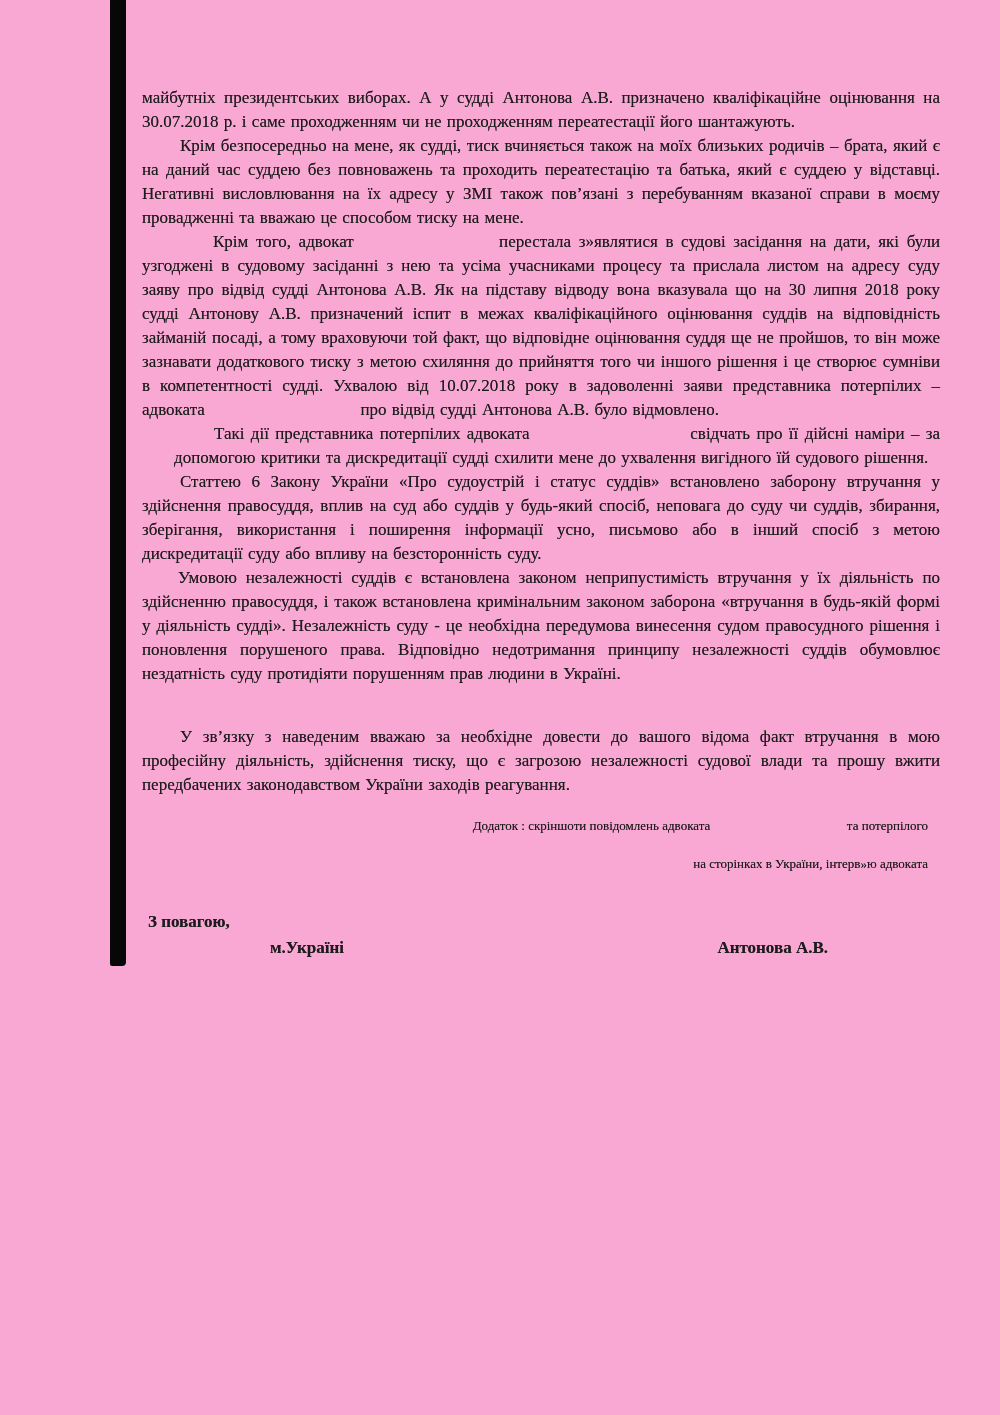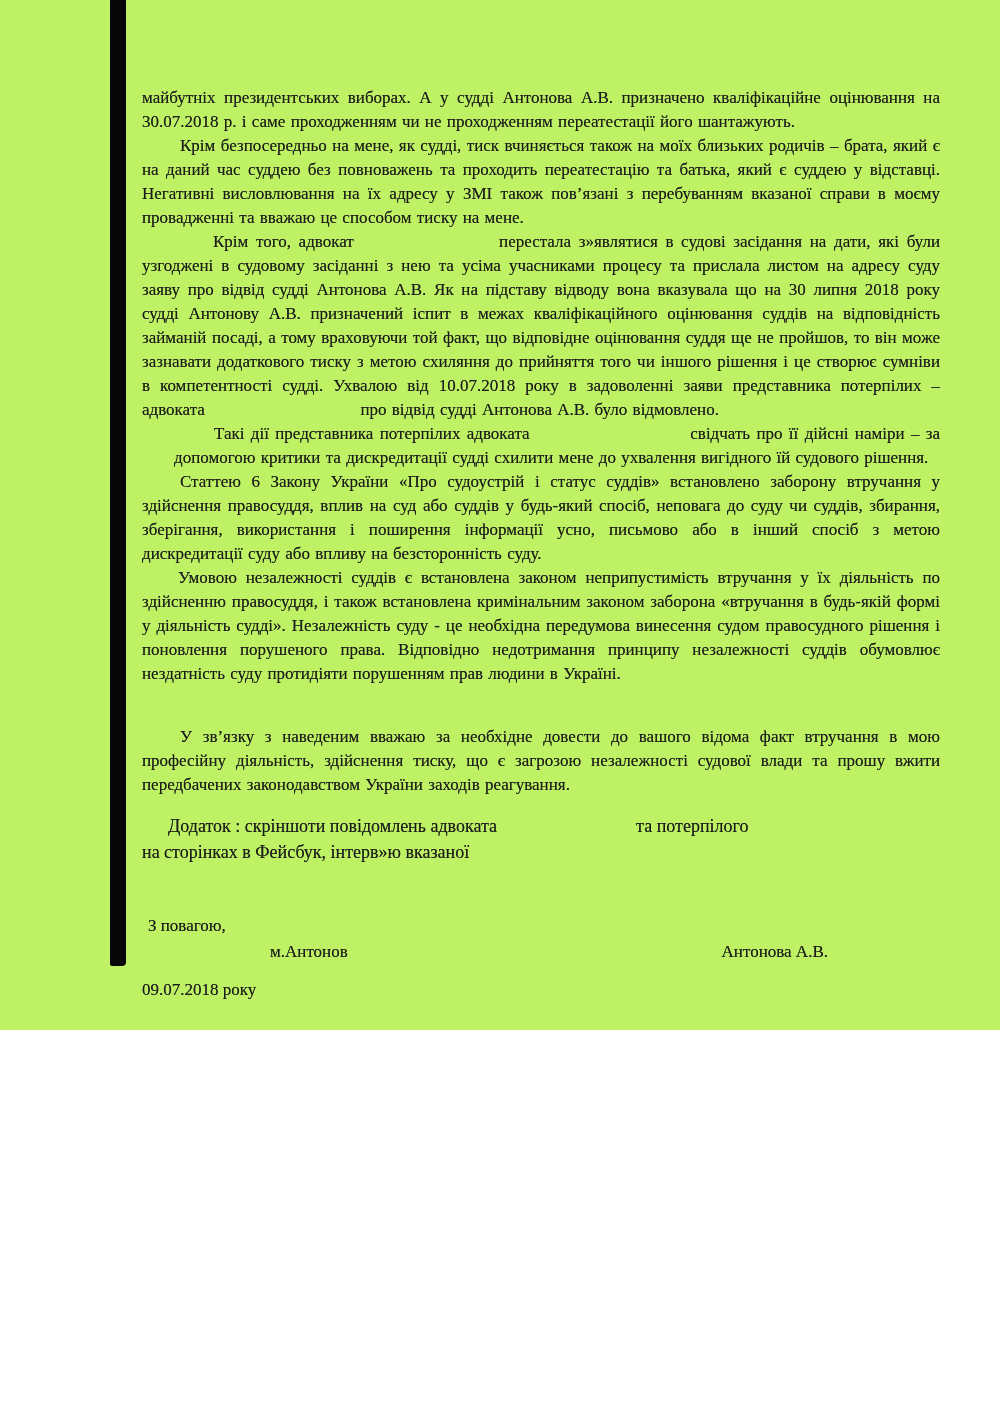--- a/index.html
+++ b/index.html
@@ -3,22 +3,22 @@
 <meta charset="utf-8">
 <style>
   html, body {
     margin: 0;
     padding: 0;
     background: #ffffff;
   }
   .page {
     position: relative;
     width: 1000px;
-    height: 1030px;
-    background: #bef264;
+    height: 1415px;
+    background: #f9a8d4;
     overflow: hidden;
     font-family: "Liberation Serif", "DejaVu Serif", serif;
     color: #1c1c1c;
   }
   
   .scan-bar {
     position: absolute;
     left: 110px;
     top: 0;
     width: 16px;
@@ -42,28 +42,30 @@
   }
   .gap {
     display: inline-block;
     height: 1px;
     vertical-align: baseline;
   }
   .attach {
     margin-top: 16px;
   }
   .attach p {
-    margin: 0;
-    font-size: 18px;
+    margin: 12px;
+    font-size: 13px;
     line-height: 26px;
     text-shadow: 0 0 0.5px rgba(0,0,0,0.55);
+    text-align: right;
   }
   .attach .line1 { text-indent: 26px; }
   .sig {
-    margin-top: 48px;
+    margin-top: 32px;
+    font-weight: bold;
   }
   .sig p {
     margin: 0;
     font-size: 17px;
     line-height: 26px;
     text-shadow: 0 0 0.5px rgba(0,0,0,0.55);
   }
   .sig .salutation { text-indent: 6px; }
   .sig-row {
     display: flex;
@@ -95,27 +97,26 @@
         <p class="body-para" style="text-indent: 38px;">Крім безпосередньо на мене, як судді,  тиск вчиняється також на моїх близьких родичів – брата, який є на даний час суддею без повноважень та проходить переатестацію та батька, який є суддею у відставці. Негативні висловлювання на їх адресу у ЗМІ також пов’язані з перебуванням вказаної справи в моєму провадженні та вважаю це способом тиску на мене.</p>
         <p class="body-para" style="text-indent: 71px;">Крім того, адвокат <span class="gap" style="width: 130px;"></span> перестала з»являтися в судові засідання на дати, які були узгоджені в судовому засіданні з нею та усіма учасниками процесу та прислала листом на адресу суду заяву про відвід судді Антонова А.В. Як на підставу відводу вона вказувала що на 30 липня 2018 року судді Антонову А.В. призначений іспит в межах кваліфікаційного оцінювання суддів на відповідність займаній посаді, а тому враховуючи той факт, що відповідне оцінювання суддя ще не пройшов, то він може зазнавати додаткового тиску з метою схиляння до прийняття того чи іншого рішення і це створює сумніви в компетентності судді. Ухвалою  від 10.07.2018 року в задоволенні заяви представника потерпілих – адвоката <span class="gap" style="width: 145px;"></span> про відвід судді Антонова А.В. було відмовлено.</p>
         <p class="body-para" style="text-indent: 40px; margin-left: 32px;">Такі дії представника потерпілих адвоката <span class="gap" style="width: 148px;"></span> свідчать про  її дійсні наміри – за допомогою критики та дискредитації судді схилити мене до ухвалення вигідного їй судового рішення.</p>
         <p class="body-para" style="text-indent: 38px;">Статтею 6 Закону України «Про судоустрій і статус суддів» встановлено заборону втручання у здійснення правосуддя, вплив на суд або суддів у будь-який спосіб, неповага до суду чи суддів, збирання, зберігання, використання і поширення інформації усно, письмово або в інший спосіб з метою дискредитації суду або впливу на безсторонність суду.</p>
         <p class="body-para" style="text-indent: 36px;">Умовою незалежності суддів є встановлена законом неприпустимість втручання у їх діяльність по здійсненню правосуддя, і також встановлена кримінальним законом заборона «втручання в будь-якій формі у діяльність судді». Незалежність суду - це необхідна передумова винесення судом правосудного рішення і поновлення порушеного права. Відповідно недотримання принципу незалежності суддів обумовлює нездатність суду протидіяти порушенням прав людини в Україні.</p>
         <p class="body-para" style="text-indent: 38px; margin-top: 39px;">У зв’язку з наведеним вважаю за необхідне довести до вашого відома факт втручання в мою професійну діяльність, здійснення тиску, що є загрозою незалежності судової влади та прошу вжити передбачених законодавством України заходів реагування.</p>
       </div>
 
     <div class="attach">
       <p class="line1">Додаток : скріншоти повідомлень адвоката <span class="gap" style="width: 130px;"></span> та потерпілого</p>
-      <p class="line2">на сторінках в Фейсбук, інтерв»ю вказаної</p>
+      <p class="line2">на сторінках в України, інтерв»ю адвоката</p>
     </div>
 
     <div class="sig">
       <p class="salutation">З повагою,</p>
       <div class="sig-row">
-        <span class="city">м.Антонов</span>
+        <span class="city">м.Україні</span>
         <span class="name">Антонова А.В.</span>
       </div>
     </div>
 
-    <p class="date">09.07.2018 року</p>
 
   </main>
 </div>
 
 </body></html>

